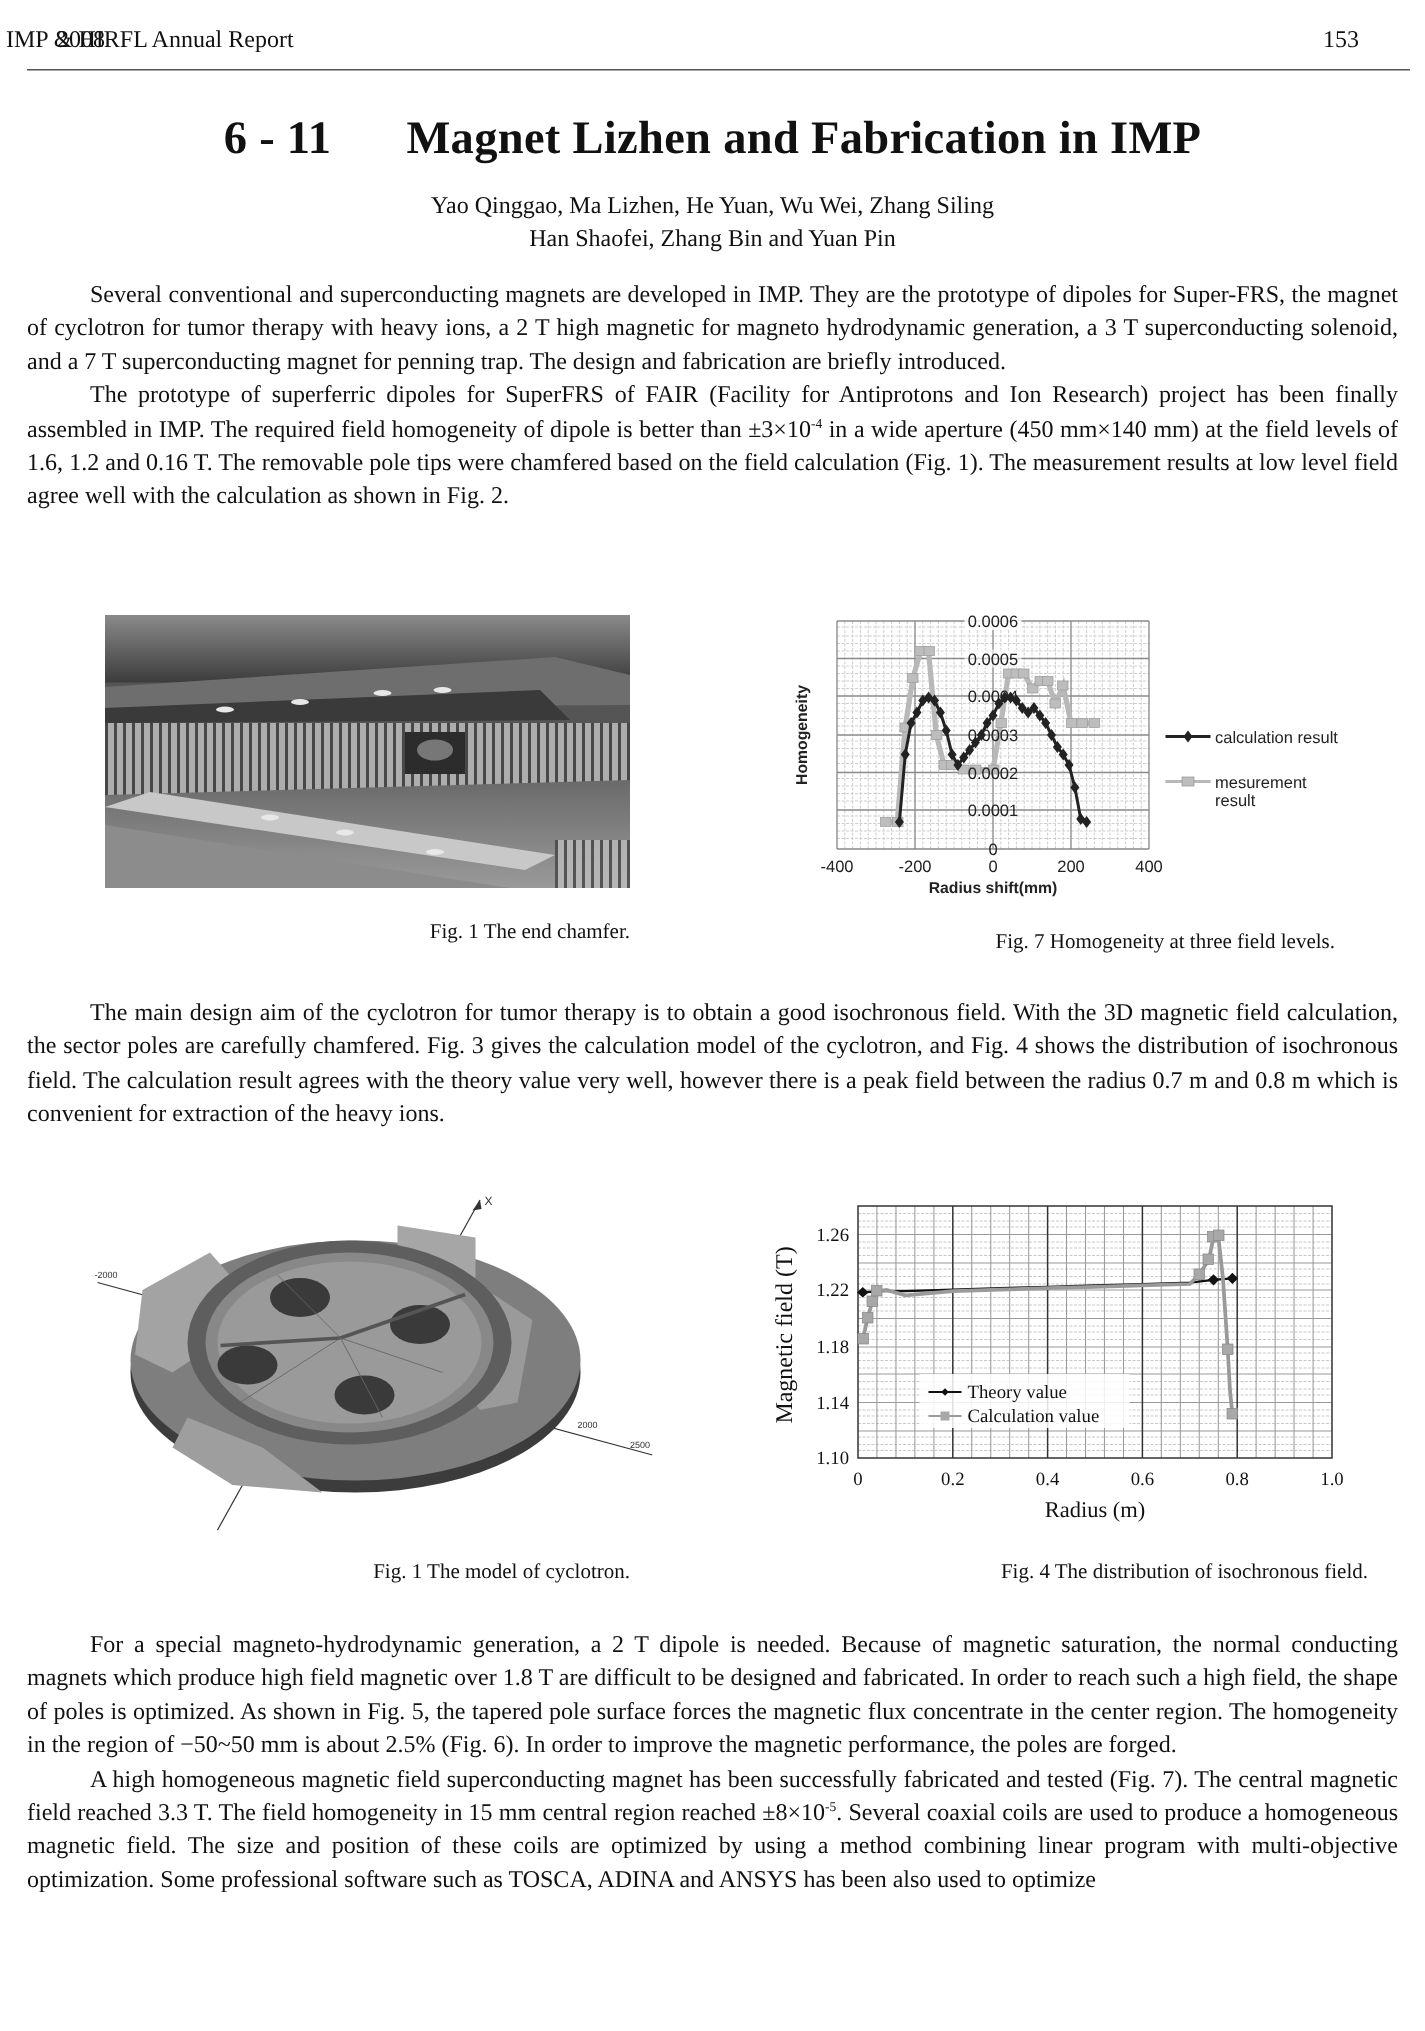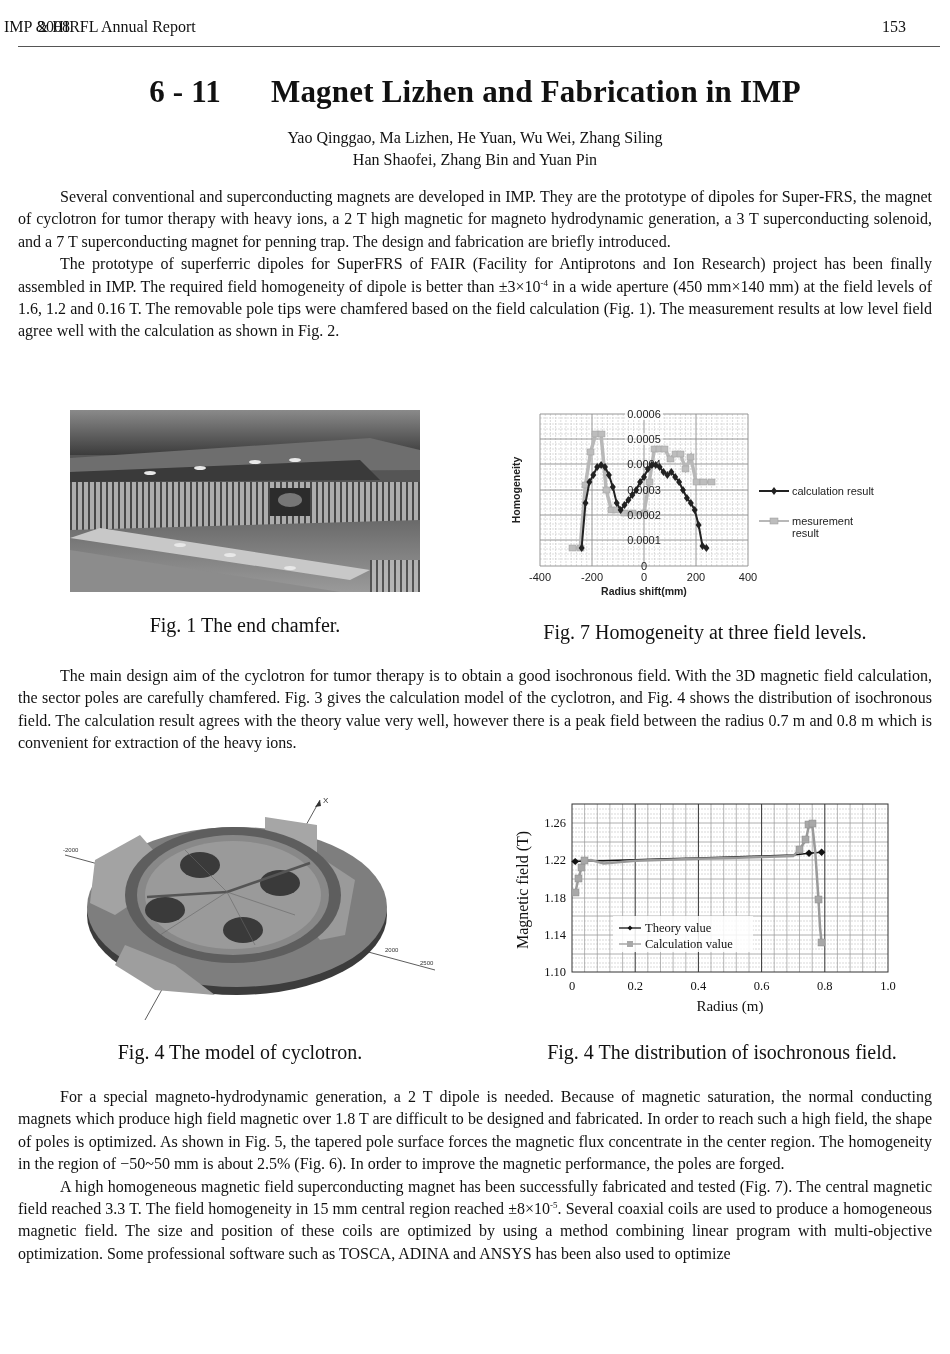--- a/index.html
+++ b/index.html
@@ -9,21 +9,21 @@
   .hdr { top: 18px; font-size: 16px; }
   .hdr-left { left: 38px; }
   .hdr-center { left: 4px; width: 823px; text-align: left; }
   .hdr-right { right: 44px; }
   .rule { left: 18px; top: 46px; width: 922px; height: 0; border-top: 1px solid #555; }
   .title { top: 74px; left: 0; width: 950px; text-align: center; font-weight: bold; font-size: 31px; letter-spacing: 0.2px; }
   .title .num { margin-right: 50px; text-align: center; }
   .authors { left: 0; width: 950px; text-align: center; font-size: 16px; line-height: 22px; }
   .para { left: 18px; width: 914px; font-size: 16px; line-height: 22.4px; text-align: justify; }
   .para p { margin: 0; text-indent: 42px; }
-  .caption { font-size: 20px; text-align: center; }
+  .caption { font-size: 14px; text-align: right; }
   sup { font-size: 9px; vertical-align: 6px; line-height: 0; }
   svg text { font-family: "Liberation Sans", "DejaVu Sans", sans-serif; }
   .chart4 text { font-family: "Liberation Serif", "DejaVu Serif", serif; }
 </style>
 </head>
 <body>
 
 <div class="abs hdr hdr-left">2008</div>
 <div class="abs hdr hdr-center">IMP &amp; HIRFL Annual Report</div>
 <div class="abs hdr hdr-right">153</div>
@@ -73,21 +73,21 @@
       <ellipse cx="185" cy="52" rx="6" ry="2"></ellipse>
         <ellipse cx="225" cy="50" rx="6" ry="2"></ellipse>
       <ellipse cx="110" cy="135" rx="6" ry="2"></ellipse>
         <ellipse cx="160" cy="145" rx="6" ry="2"></ellipse>
       <ellipse cx="220" cy="158" rx="6" ry="2"></ellipse>
     </g>
   </svg>
 </div>
 <div class="abs caption" style="left:70px; top:614px; width:350px;">Fig. 1   The end chamfer.</div>
 
-<div class="abs" style="left:508px; top:405px; width:405px; height:200px;">
+<div class="abs" style="left:526px; top:405px; width:405px; height:200px;">
   <svg width="405" height="200" viewBox="505 405 405 200">
     <g>
 
       <g stroke="#cfcfcf" stroke-width="0.7" stroke-dasharray="2,1">
         <line x1="542.2" y1="414" x2="542.2" y2="566"></line>
           <line x1="547.4" y1="414" x2="547.4" y2="566"></line>
         <line x1="552.6" y1="414" x2="552.6" y2="566"></line>
           <line x1="557.8" y1="414" x2="557.8" y2="566"></line>
         <line x1="563" y1="414" x2="563" y2="566"></line>
           <line x1="568.2" y1="414" x2="568.2" y2="566"></line>
@@ -308,21 +308,21 @@
       <line x1="172" y1="97" x2="255" y2="68"></line>
     </g>
     <g stroke="#666" stroke-width="0.6">
       <line x1="172" y1="97" x2="130" y2="55"></line>
         <line x1="172" y1="97" x2="200" y2="150"></line>
       <line x1="172" y1="97" x2="240" y2="120"></line>
         <line x1="172" y1="97" x2="105" y2="140"></line>
     </g>
   </svg>
 </div>
-<div class="abs caption" style="left:60px; top:1041px; width:360px;">Fig. 4   The model of cyclotron.</div>
+<div class="abs caption" style="left:60px; top:1041px; width:360px;">Fig. 1   The model of cyclotron.</div>
 
 <div class="abs" style="left:505px; top:795px; width:410px; height:230px;">
   <svg class="chart4" width="410" height="230" viewBox="505 795 410 230">
 
     <g stroke="#c8c8c8" stroke-width="0.7" stroke-dasharray="2,1">
       <line x1="572" y1="809" x2="888" y2="809"></line>
         <line x1="572" y1="814" x2="888" y2="814"></line>
       <line x1="572" y1="818" x2="888" y2="818"></line>
         <line x1="572" y1="828" x2="888" y2="828"></line>
       <line x1="572" y1="832" x2="888" y2="832"></line>

